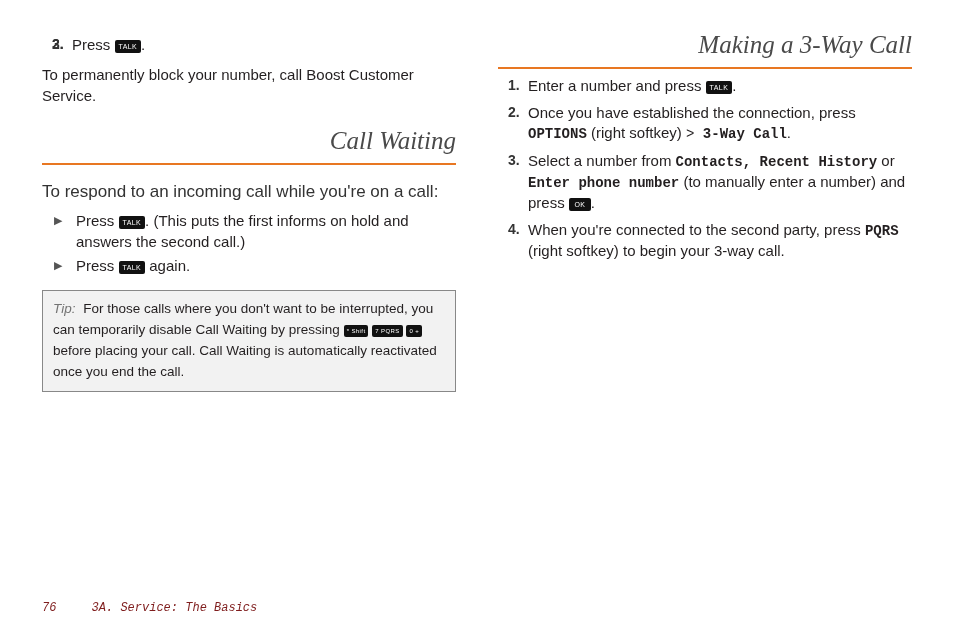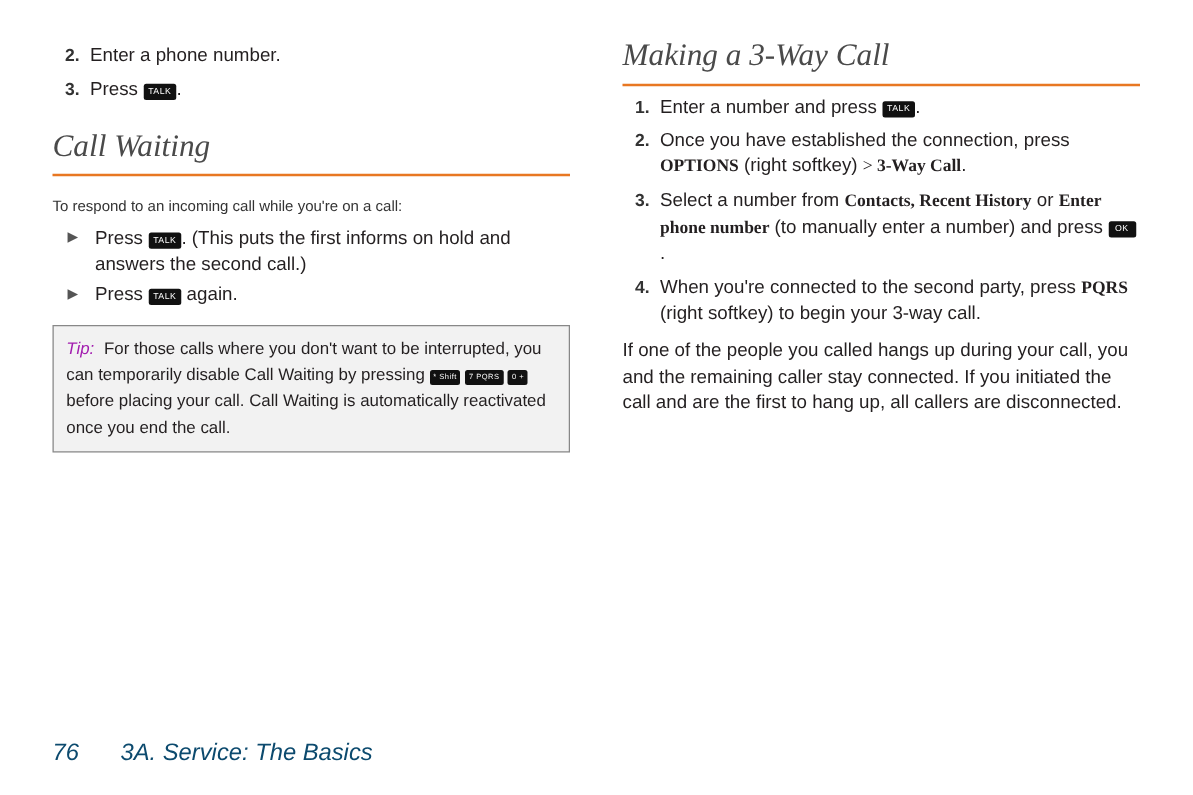--- a/index.html
+++ b/index.html
@@ -23,26 +23,27 @@
   }
   h2 {
     font-family: Georgia, 'Times New Roman', serif;
     font-style: italic;
     font-weight: 400;
     font-size: 25px;
     color: #4a4a4a;
     margin: 18px 0 2px 0;
     padding-bottom: 5px;
     border-bottom: 2px solid #e87722;
+    text-align: right;
   }
   h2.first { margin-top: 0; }
   p { margin: 10px 0; }
   .lead-sentence {
     font-family: Arial, Helvetica, sans-serif;
-    font-size: 12px;
+    font-size: 17px;
     margin: 16px 0 8px 0;
     color: #333;
   }
   ol {
     list-style: none;
     padding: 0;
     margin: 6px 0 6px 10px;
   }
   ol li {
     padding-left: 20px;
@@ -84,62 +85,62 @@
     font-family: Arial, sans-serif;
     letter-spacing: 0.4px;
     padding: 3px 4px 3px 4px;
     border-radius: 2px;
     vertical-align: 1px;
     line-height: 1;
     min-width: 14px;
     text-align: center;
   }
   .keycap.small { font-size: 6px; padding: 3px 3px; min-width: 10px; }
-  .bold-ui { font-weight: bold; font-family: Liberation Serif, serif; font-size: 14px; }
+  .bold-ui { font-weight: bold; font-family: Liberation Mono, monospace; font-size: 14px; }
   .tipbox {
     border: 1px solid #888;
     background: #f2f2f2;
     padding: 8px 10px 8px 10px;
     margin: 14px 0 0 0;
     font-size: 13.5px;
     line-height: 1.55;
   }
   .tipbox .tiplabel {
     font-style: italic;
-    color: #a21caf;
+    color: #737373;
     margin-right: 4px;
   }
   .footer {
     position: absolute;
     bottom: 20px;
     left: 42px;
-    font-family: Liberation Sans, sans-serif;
+    font-family: Liberation Mono, monospace;
     font-style: italic;
-    font-size: 19px;
-    color: #0c4a6e;
+    font-size: 12px;
+    color: #7f1d1d;
   }
   .footer .pagenum { margin-right: 28px; }
   .gt { font-weight: normal; }
 </style>
 </head>
 <body>
 
 <div class="columns">
 
   <div class="col">
     <ol>
       <li>
         <span class="num">2.</span>
-        <span>Enter a phone number.</span>
       </li>
       <li>
         <span class="num">3.</span>
         <span>Press </span><span class="keycap">TALK</span><span>.</span>
       </li>
     </ol>
+    <p>To permanently block your number, call Boost Customer Service.</p>
 
     <h2>Call Waiting</h2>
 
     <p class="lead-sentence">To respond to an incoming call while you're on a call:</p>
     <ul class="arrow">
       <li>
         <span>Press </span><span class="keycap">TALK</span><span>. (This puts the first informs on hold and answers the second call.)</span>
       </li>
     </ul>
 
@@ -170,21 +171,20 @@
       </li>
       <li>
         <span class="num">3.</span>
         <span>Select a number from </span><span class="bold-ui">Contacts, Recent History</span><span> or </span><span class="bold-ui">Enter phone number</span><span> (to manually enter a number) and press </span><span class="keycap">OK</span><span>.</span>
       </li>
       <li>
         <span class="num">4.</span>
         <span>When you're connected to the second party, press </span><span class="bold-ui">PQRS</span><span> (right softkey) to begin your 3-way call.</span>
       </li>
     </ol>
-    <p>If one of the people you called hangs up during your call, you and the remaining caller stay connected. If you initiated the call and are the first to hang up, all callers are disconnected.</p>
   </div>
 
 </div>
 
 <div class="footer">
   <span class="pagenum">76</span>
   <span>3A. Service: The Basics</span>
 </div>
 
 </body></html>

